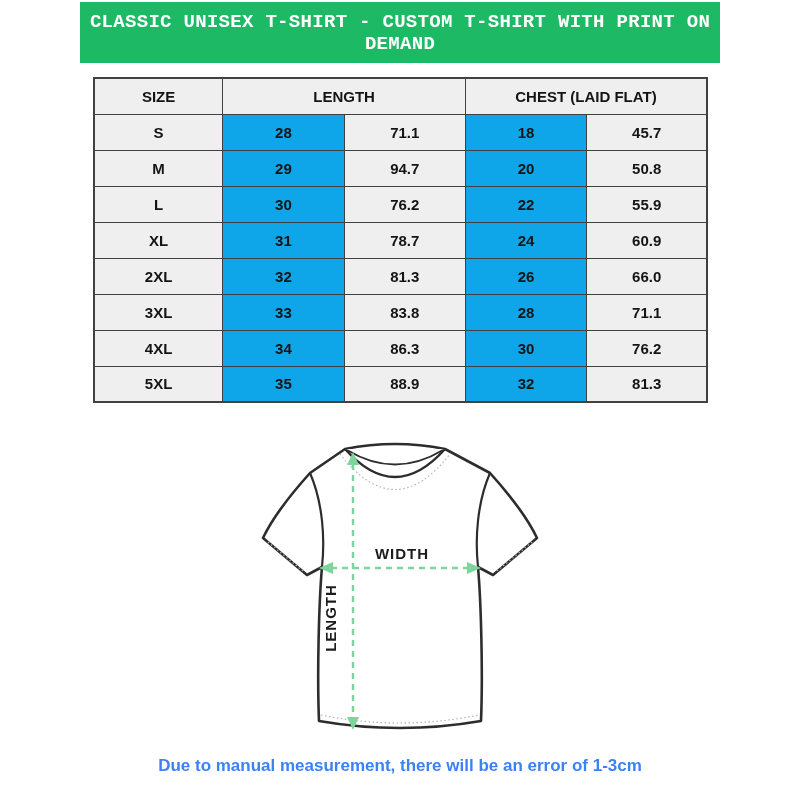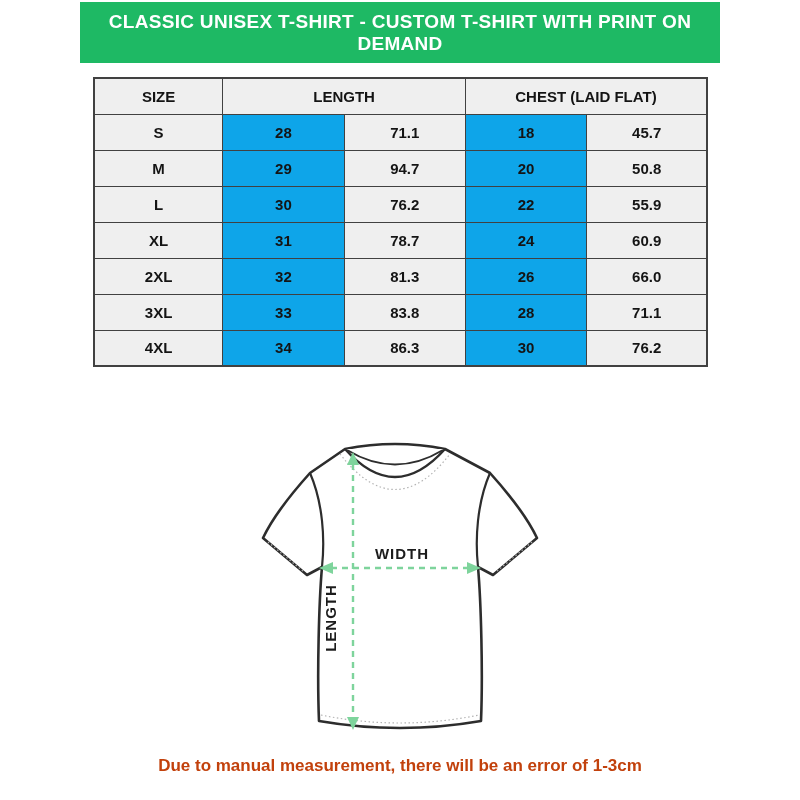--- a/index.html
+++ b/index.html
@@ -5,21 +5,21 @@
   :root { --arrow-green:#7ed49c; --ink:#141414; --border:#414141; }
   * { box-sizing:border-box; margin:0; padding:0; }
   html,body { background:#fff; }
   body { width:800px; height:800px; font-family:"Liberation Sans", sans-serif; position:relative; overflow:hidden; }
 
   .banner {
     position:absolute; left:80px; top:2px; width:640px; height:61px;
     background:#1eb964; display:flex; align-items:center; justify-content:center;
   }
   .banner span {
-    color:#ffffff; font-weight:700; font-size:19px; letter-spacing:.3px; text-align:center;
+    color:#ffffff; font-weight:700; font-size:19px; letter-spacing:.3px; text-align:center;font-family:Liberation Mono, monospace;
   }
 
   table.size-chart {
     position:absolute; left:93px; top:77px; width:615px;
     border-collapse:collapse; table-layout:fixed;
     border:2px solid var(--border);
   }
   .size-chart th, .size-chart td {
     border:1.6px solid var(--border);
     height:36px; text-align:center; vertical-align:middle;
@@ -101,20 +101,27 @@
       <td>28</td>
       <td class="gray">71.1</td>
     </tr>
     <tr>
       <td class="gray">4XL</td>
       <td>34</td>
       <td class="gray">86.3</td>
       <td>30</td>
       <td class="gray">76.2</td>
     </tr>
+    <tr>
+      <td class="gray">5XL</td>
+      <td>35</td>
+      <td class="gray">88.9</td>
+      <td>32</td>
+      <td class="gray">81.3</td>
+    </tr>
   </tbody>
 </table>
 
 <svg class="shirt-svg" viewBox="0 0 300 300">
 
   <path d="M 98,8
            L 63,32
            C 45,52 25,78 16,97
            L 60,134
            L 75,126
@@ -147,13 +154,13 @@
   <g>
     <line x1="84" y1="127" x2="222" y2="127" stroke="var(--arrow-green)" stroke-width="2.4" stroke-dasharray="6 5"></line>
     <polygon points="72,127 86,121 86,133" fill="var(--arrow-green)"></polygon>
     <polygon points="234,127 220,121 220,133" fill="var(--arrow-green)"></polygon>
   </g>
 
   <text x="155" y="118" text-anchor="middle" font-size="15" letter-spacing="1">WIDTH</text>
   <text x="89" y="177" text-anchor="middle" font-size="15" letter-spacing="1" transform="rotate(-90 89 177)">LENGTH</text>
 </svg>
 
-<div class="footnote" style="color: #c2410c;">Due to manual measurement, there will be an error of 1-3cm</div>
+<div class="footnote" style="color: #3b82f6;">Due to manual measurement, there will be an error of 1-3cm</div>
 
 </body></html>

